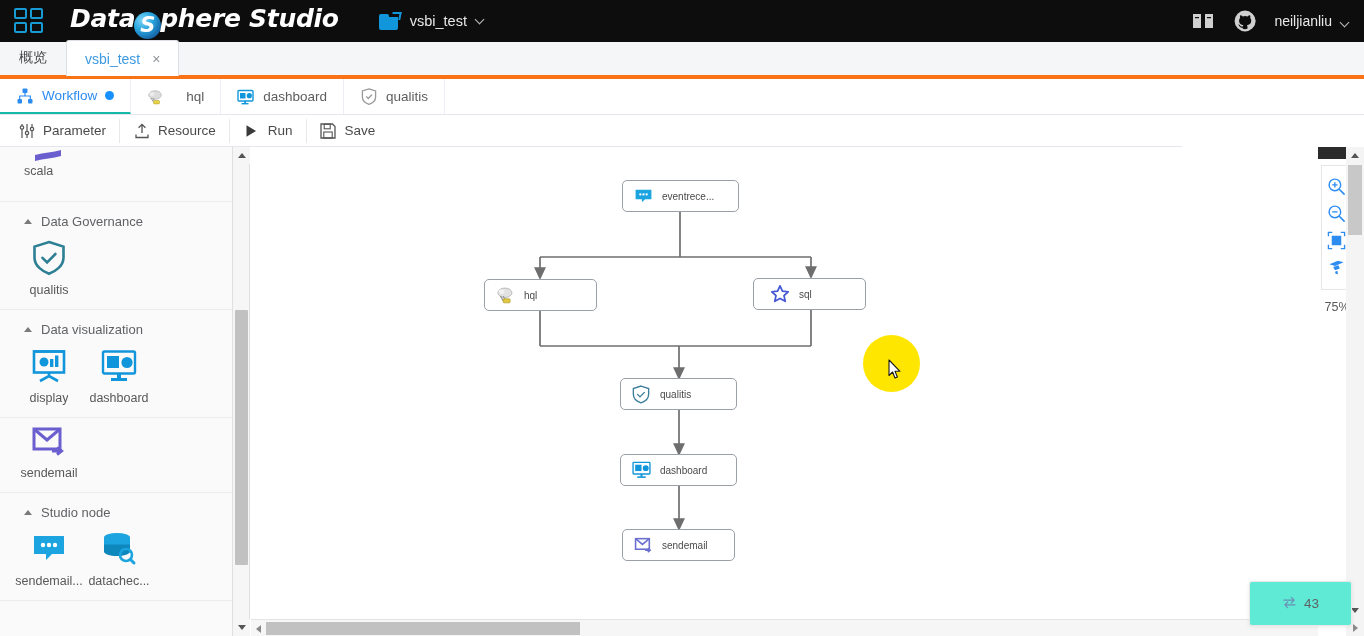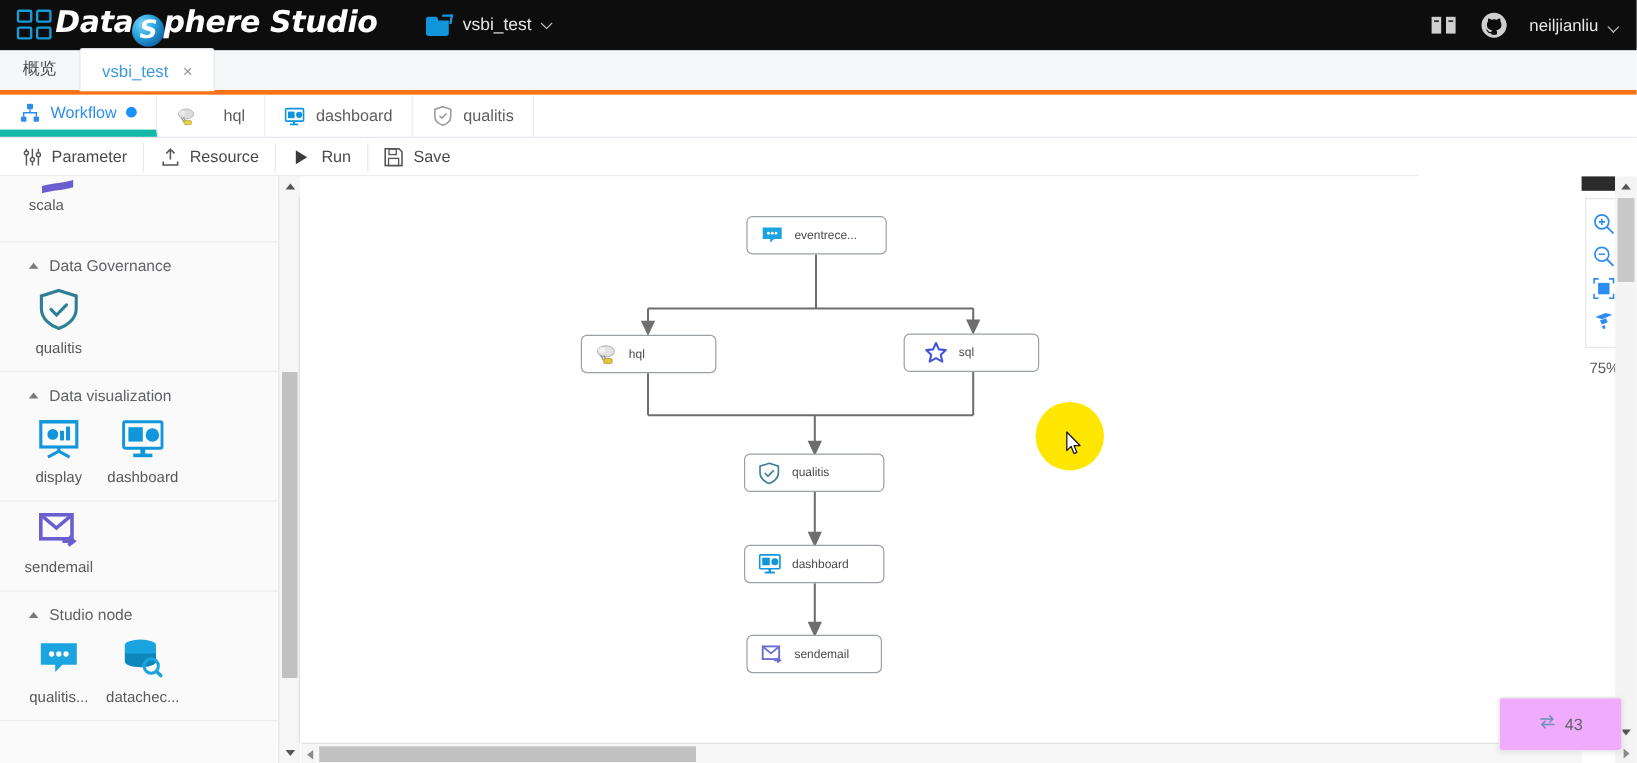--- a/index.html
+++ b/index.html
@@ -12,21 +12,21 @@
 
   
   .header {
     position: absolute; top: 0; left: 0; width: 1364px; height: 42px;
     background: #0d0d0d; display: flex; align-items: center;
   }
   .grid-icon { margin-left: 14px; width: 30px; height: 26px;
     display: grid; grid-template-columns: 13px 13px; grid-template-rows: 11px 11px; gap: 3px; }
   .grid-icon i { display:block; border: 2.5px solid #169bd5; border-radius: 2px; background: #0d0d0d; }
   .logo-text {
-    margin-left: 2px; color: #fff; font-size: 25px; font-weight: bold;
+    margin-left: 26px; color: #fff; font-size: 25px; font-weight: bold;
     font-style: italic; letter-spacing: -0.3px; position: relative;
     font-family: "DejaVu Sans", sans-serif; white-space: nowrap;
   }
   .logo-text .sphere {
     display: inline-block; width: 27px; height: 27px; border-radius: 50%;
     background: radial-gradient(circle at 32% 30%, #7fd4f5 0%, #2aa7e0 38%, #1566a8 75%, #0c3f70 100%);
     vertical-align: -5px; text-align: center; line-height: 27px; font-size: 21px;
     color: #fff; font-style: italic; margin: 0 -1px;
   }
   .proj-sel { display: flex; align-items: center; margin-left: 40px; cursor: pointer; }
@@ -56,21 +56,21 @@
      border-radius: 3px 3px 0 0; position: relative; top: 1px; }
   .ptab .x { margin-left: 12px; font-size: 14px; color: #909399; line-height: 1; }
 
   
   .subtabs {
     position: absolute; top: 79px; left: 0; width: 1364px; height: 36px;
     background: #fff; border-bottom: 1px solid #e4e7ed; display: flex; align-items: center;
   }
   .stab { height: 35px; display: flex; align-items: center; padding: 0 16px; font-size: 13.5px;
      color: #5d5d5d; cursor: pointer; border-right: 1px solid #ebeef5; min-width: 86px; }
-  .stab.active { color: #2d8cf0; border-bottom: 6px solid #14b8a6; font-weight: 500; }
+  .stab.active { color: #2d8cf0; border-bottom: 2px solid #14b8a6; font-weight: 500; }
   .stab .sico { width: 17px; height: 17px; margin-right: 9px; display:flex;
      align-items:center; justify-content:center; flex-shrink:0; }
   .stab.sp .sico { margin-right: 22px; }
   .bluedot { width: 9px; height: 9px; border-radius: 50%; background: #1890ff; margin-left: 8px; }
 
   
   .toolbar {
     position: absolute; top: 115px; left: 0; width: 1182px; height: 32px;
     background: #fff; border-bottom: 1px solid #e4e7ed; display: flex; align-items: center;
   }
@@ -143,21 +143,21 @@
   
   .zoompanel { position: absolute; top: 165px; left: 1321px; width: 31px; height: 125px;
      background: #fff; border: 1px solid #e6e6e6; display:flex; flex-direction:column;
      align-items:center; padding-top: 7px; }
   .zbtn { width: 24px; height: 27px; display:flex; align-items:center; justify-content:center; cursor:pointer; }
   .zoomlbl { position: absolute; top: 300px; left: 1315px; width: 44px; text-align:center;
      font-size: 12.5px; color: #5a5a5a; }
 
   
   .mini-card { position: absolute; left: 1249px; top: 581px; width: 103px; height: 45px;
-     background: #f0abfc; border: 1px solid #e8e8e8; border-radius: 3px;
+     background: #5eead4; border: 1px solid #e8e8e8; border-radius: 3px;
      box-shadow: 0 1px 4px rgba(0,0,0,.08); display:flex; align-items:center;
      justify-content:center; }
   .mini-card .mval { font-size: 13.5px; color: #606266; margin-left: 7px; }
 
   
   .click-hl { position: absolute; left: 863px; top: 335px; width: 57px; height: 57px;
      border-radius: 50%; background: #ffe600; }
   .cursor { position: absolute; left: 888px; top: 359px; width: 14px; height: 21px; }
 </style>
 </head>
@@ -393,21 +393,21 @@
       <div class="sb-items">
         <div class="sb-item">
           <div class="iwrap">
             <svg width="36" height="32" viewBox="0 0 36 32">
               <path d="M3 3h30v18h-12l-6 6v-6H3z" fill="#1ba4e0"></path>
               <circle cx="12" cy="12" r="2.2" fill="#fff"></circle>
               <circle cx="18" cy="12" r="2.2" fill="#fff"></circle>
               <circle cx="24" cy="12" r="2.2" fill="#fff"></circle>
             </svg>
           </div>
-          <div class="ilbl">qualitis...</div>
+          <div class="ilbl">sendemail...</div>
         </div>
         <div class="sb-item">
           <div class="iwrap">
             <svg width="36" height="34" viewBox="0 0 36 34">
               <ellipse cx="16" cy="5.5" rx="13" ry="4.5" fill="#1ba4e0"></ellipse>
               <path d="M3 5.5v7c0 2.5 5.8 4.5 13 4.5s13-2 13-4.5v-7" fill="#1ba4e0"></path>
               <path d="M3 12.5v7c0 2.5 5.8 4.5 13 4.5s13-2 13-4.5v-7" fill="#0e87bd"></path>
               <circle cx="25" cy="23" r="6" fill="none" stroke="#1ba4e0" stroke-width="2.6"></circle>
               <path d="M29.5 27.5 33 31" stroke="#1ba4e0" stroke-width="3" stroke-linecap="round"></path>
             </svg>

